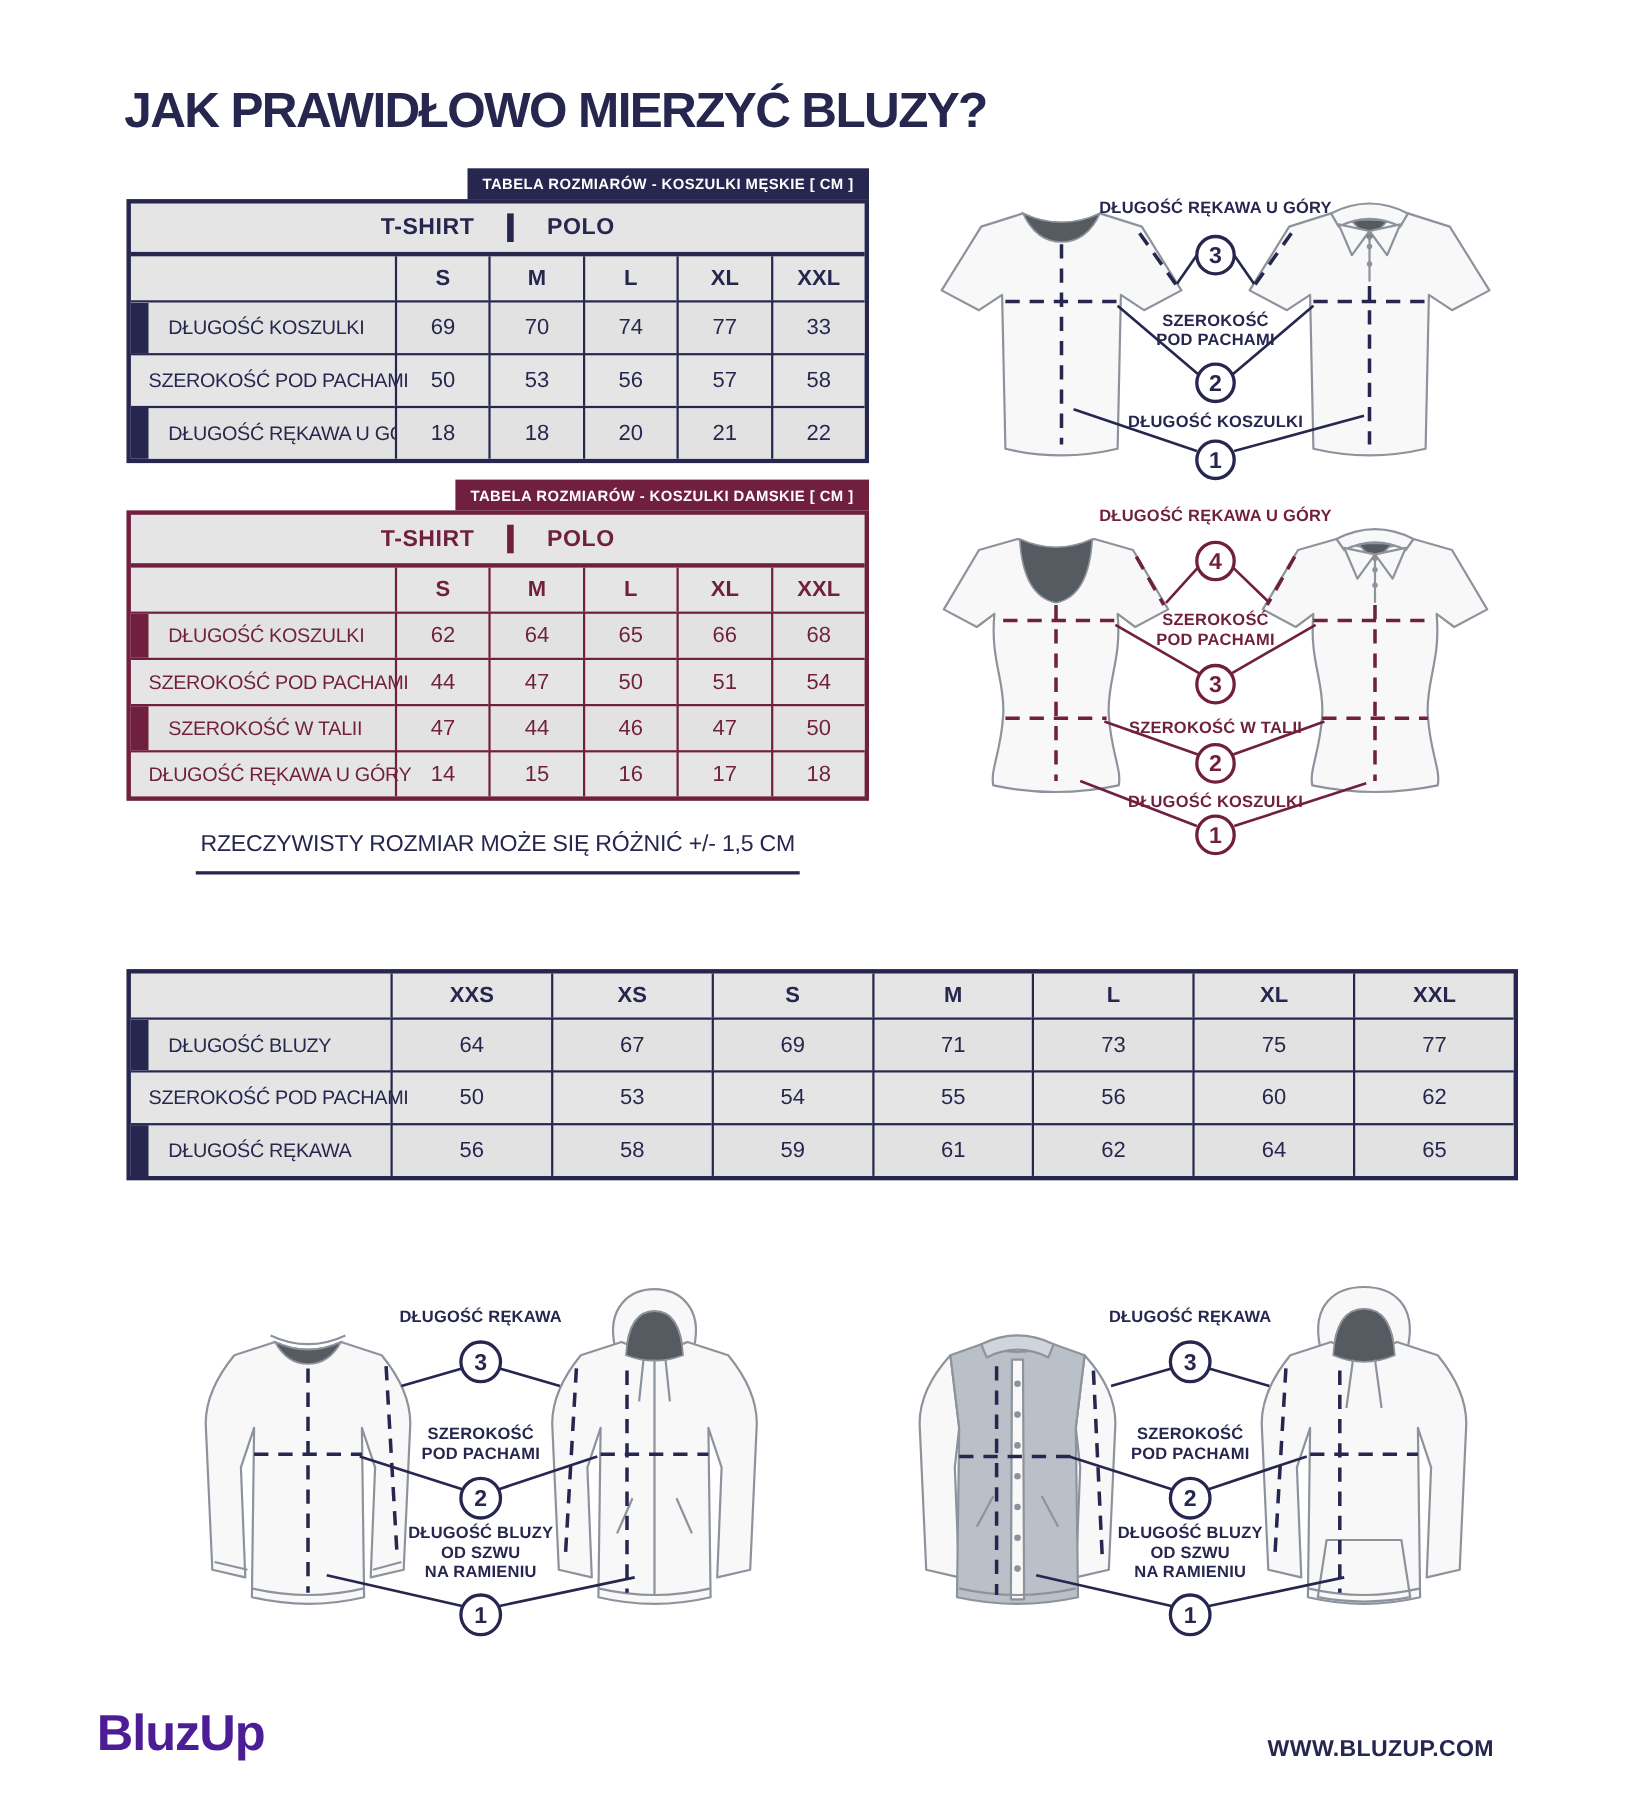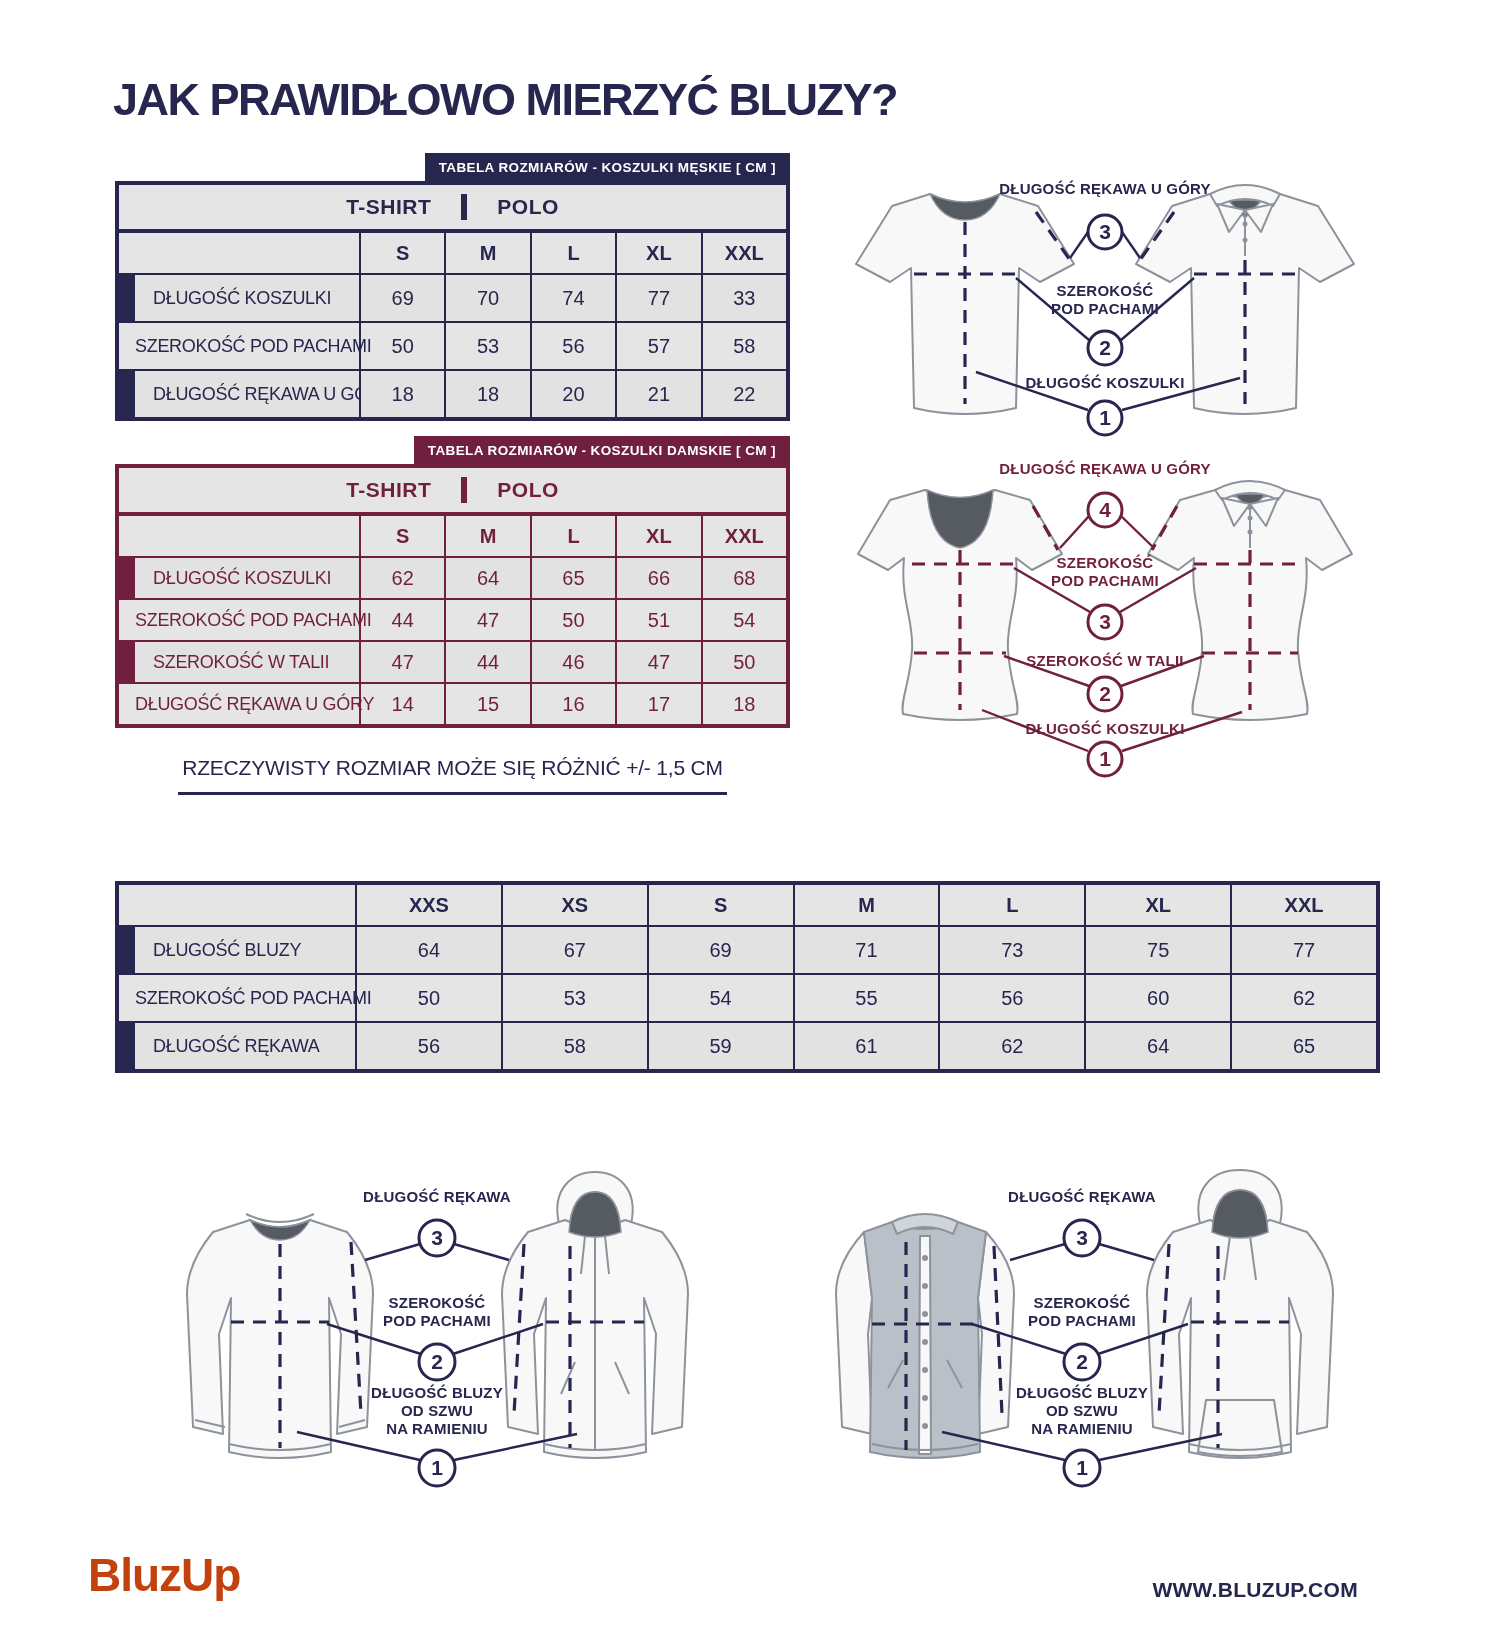--- a/index.html
+++ b/index.html
@@ -51,21 +51,21 @@
   .gline{fill:none;stroke:#8d939c;stroke-width:2;}
   .meas{fill:none;stroke-width:3.2;stroke-dasharray:13 9;}
   .conn{fill:none;stroke-width:2.4;}
   .numc{fill:#fff;stroke-width:3;}
   .num{font-size:21px;font-weight:bold;text-anchor:middle;}
   .lbl{font-size:15px;font-weight:bold;text-anchor:middle;letter-spacing:.2px;}
   .mn{stroke:#26264e;} .cn{stroke:#26264e;} .ln{fill:#26264e;}
   .mm{stroke:#701f3e;} .cm{stroke:#701f3e;} .lm{fill:#701f3e;}
 
   .logo{position:absolute;left:88px;top:1548px;font-size:46px;font-weight:bold;
-    color:#c2410c;letter-spacing:-1px;}
+    color:#4c1d95;letter-spacing:-1px;}
   .site{position:absolute;right:130px;top:1578px;font-size:21px;font-weight:bold;
     color:#26264e;letter-spacing:.3px;}
 </style>
 </head>
 <body>
 
 <div id="page">
 
   <div class="page-title">JAK PRAWIDŁOWO MIERZYĆ BLUZY?</div>
 

